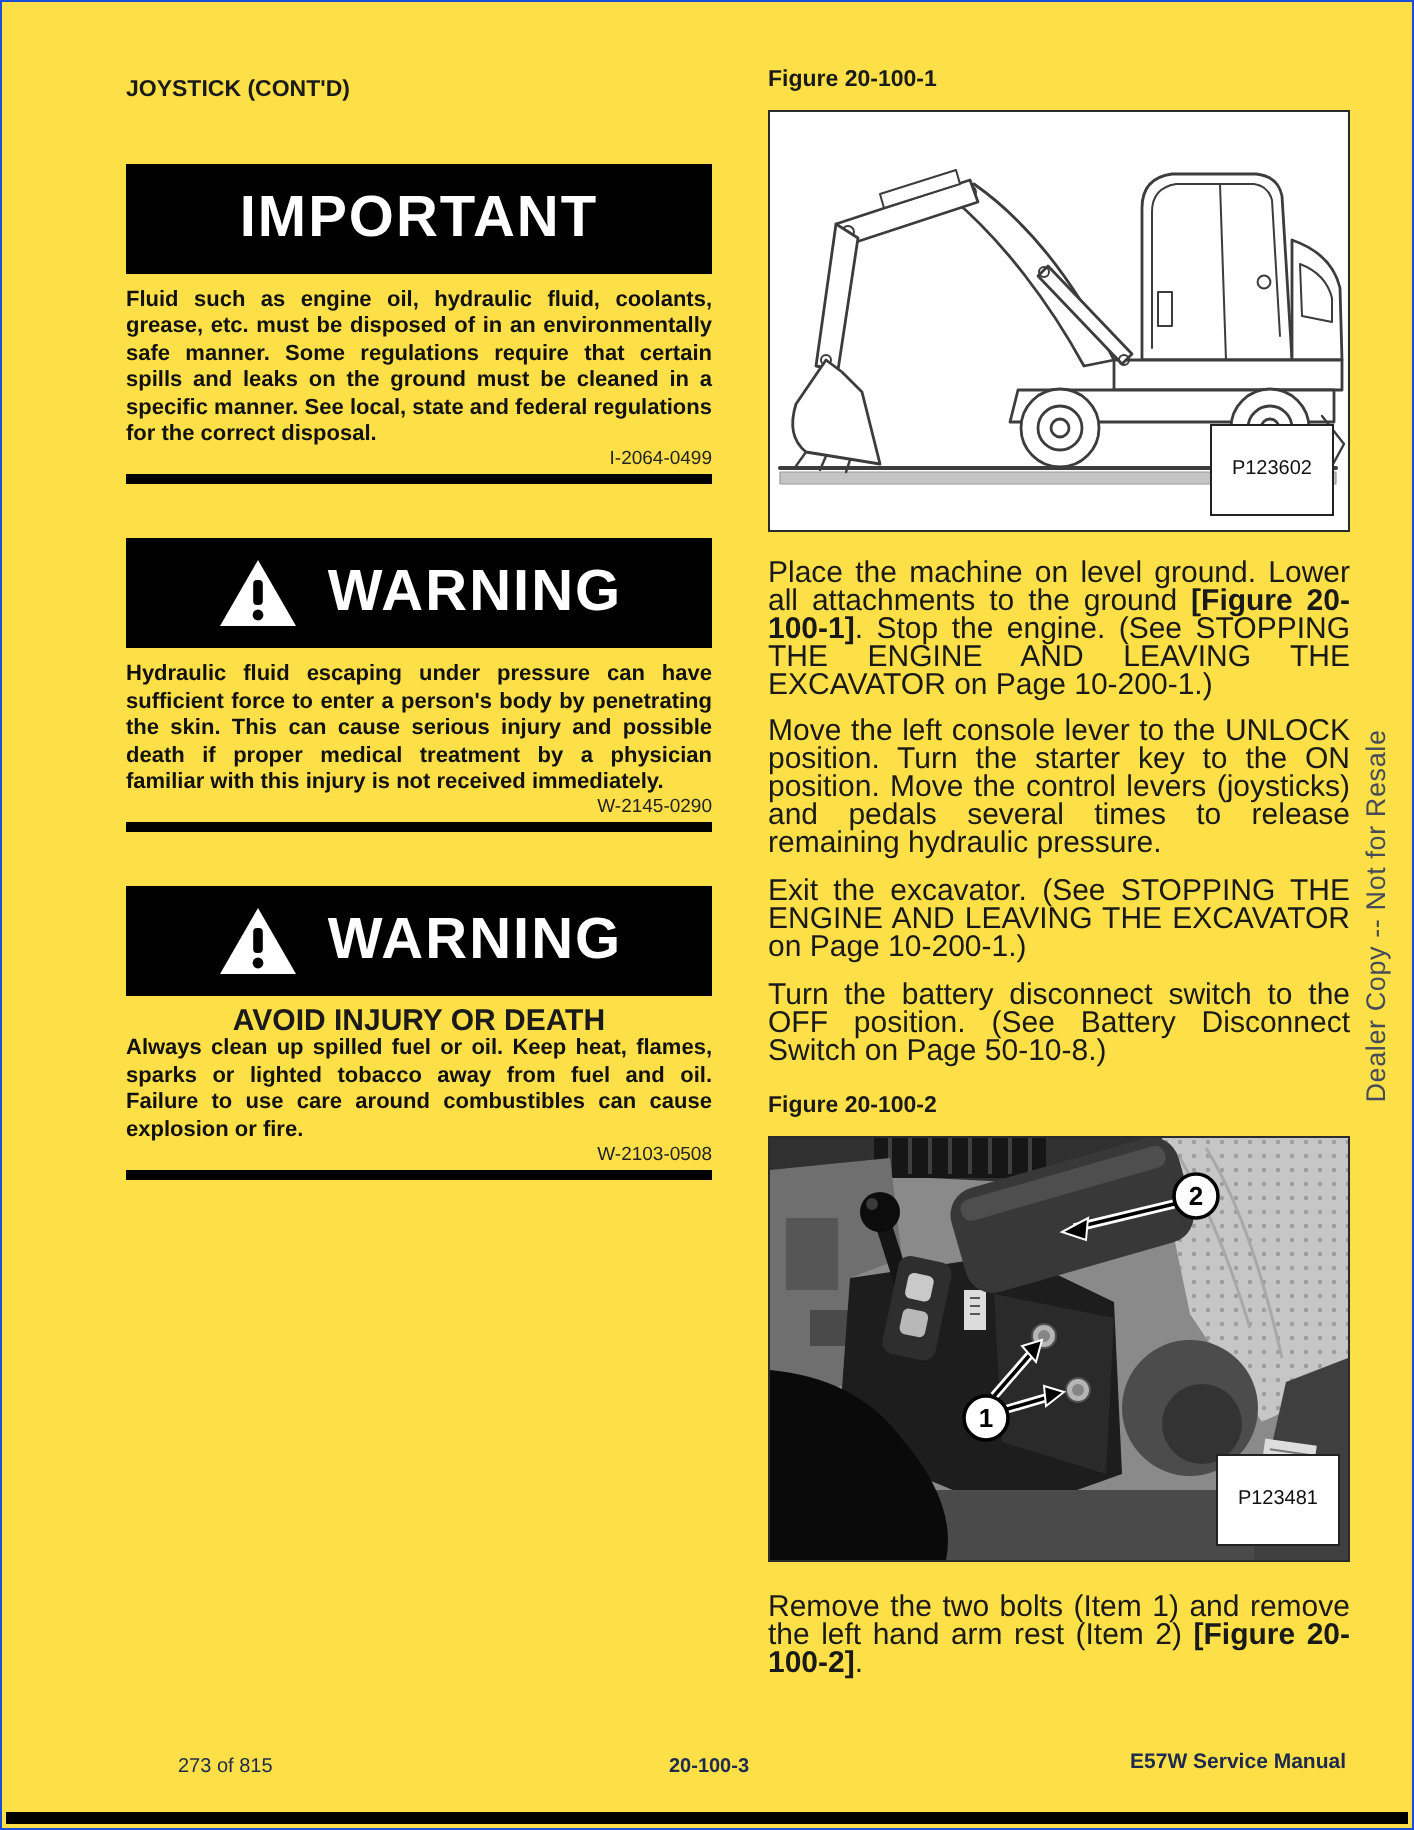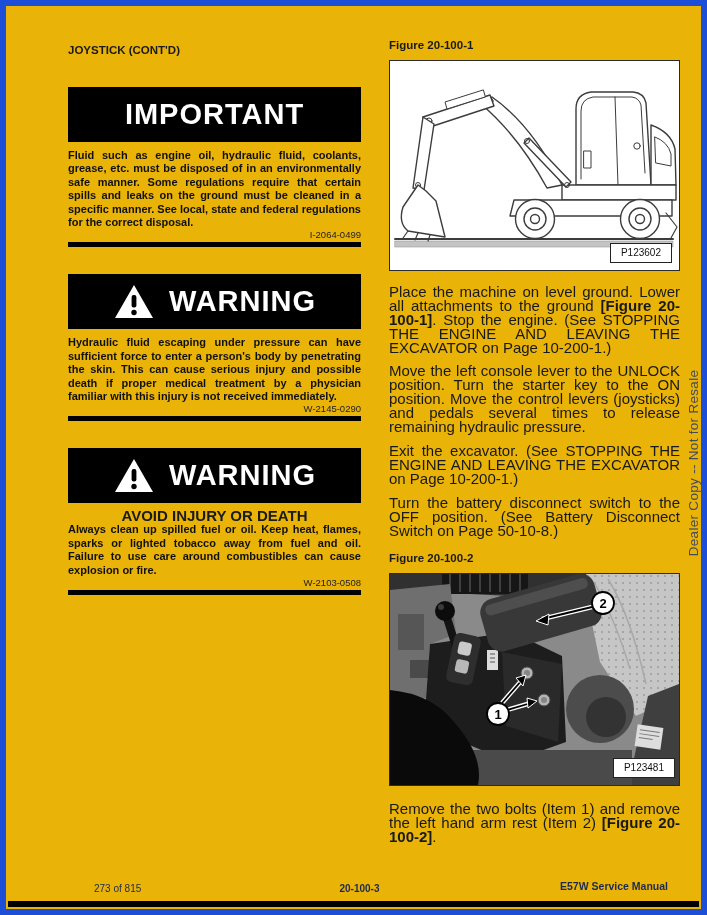--- a/index.html
+++ b/index.html
@@ -1,18 +1,18 @@
 <!DOCTYPE html>
 <html><head>
 <meta charset="utf-8">
 <style>
   html,body{margin:0;padding:0;background:#e8e8e8;}
   .page{
     position:relative; width:707px; height:915px; margin:0 auto;
-    background:#eab308; border:6px solid #1d4ed8; box-sizing:border-box;
+    background:#fde047; border:1px solid #1d4ed8; box-sizing:border-box;
     font-family:"Liberation Sans", sans-serif; color:#1a1a1a; overflow:hidden;
   }
   
   .col-left{position:absolute; left:62px; top:38px; width:293px;}
   .col-right{position:absolute; left:383px; top:33px; width:291px;}
   .h1{font-size:11.5px; font-weight:bold; line-height:13px;}
   .h2{font-size:11px; font-weight:bold; line-height:13px; margin-top:16px;}
   
   .notice{margin-top:27px;}
   .notice.first{margin-top:30px;}
@@ -33,21 +33,21 @@
   .figcap{font-size:11.5px; font-weight:bold; line-height:13px;}
   .figbox{
     position:relative; margin-top:8px; border:1px solid #2b2b2b;
     box-sizing:border-box; width:291px; background:#fff;
   }
   .figbox.f1{height:211px;}
   .figbox.f2{height:213px;}
   .figbox svg{display:block; width:100%; height:100%;}
   .photoid{
     position:absolute; background:#fff; border:1px solid #222;
-    font-size:10px; line-height:12px; padding:3px 10px; color:#111;
+    font-size:10px; line-height:12px; padding:16px 10px; color:#111;
   }
   .photoid.p1{right:7px; bottom:7px;}
   .photoid.p2{right:4px; bottom:7px;}
   
   .para{font-size:15px; line-height:14px; text-align:justify; margin:0; color:#191919;}
   .p1{margin-top:14px;} .pn{margin-top:9px;} .p3{margin-top:10px;} .p4{margin-top:10px;}
   .figcap2{margin-top:14px;}
   .p5{margin-top:16px;}
   
   .watermark{

